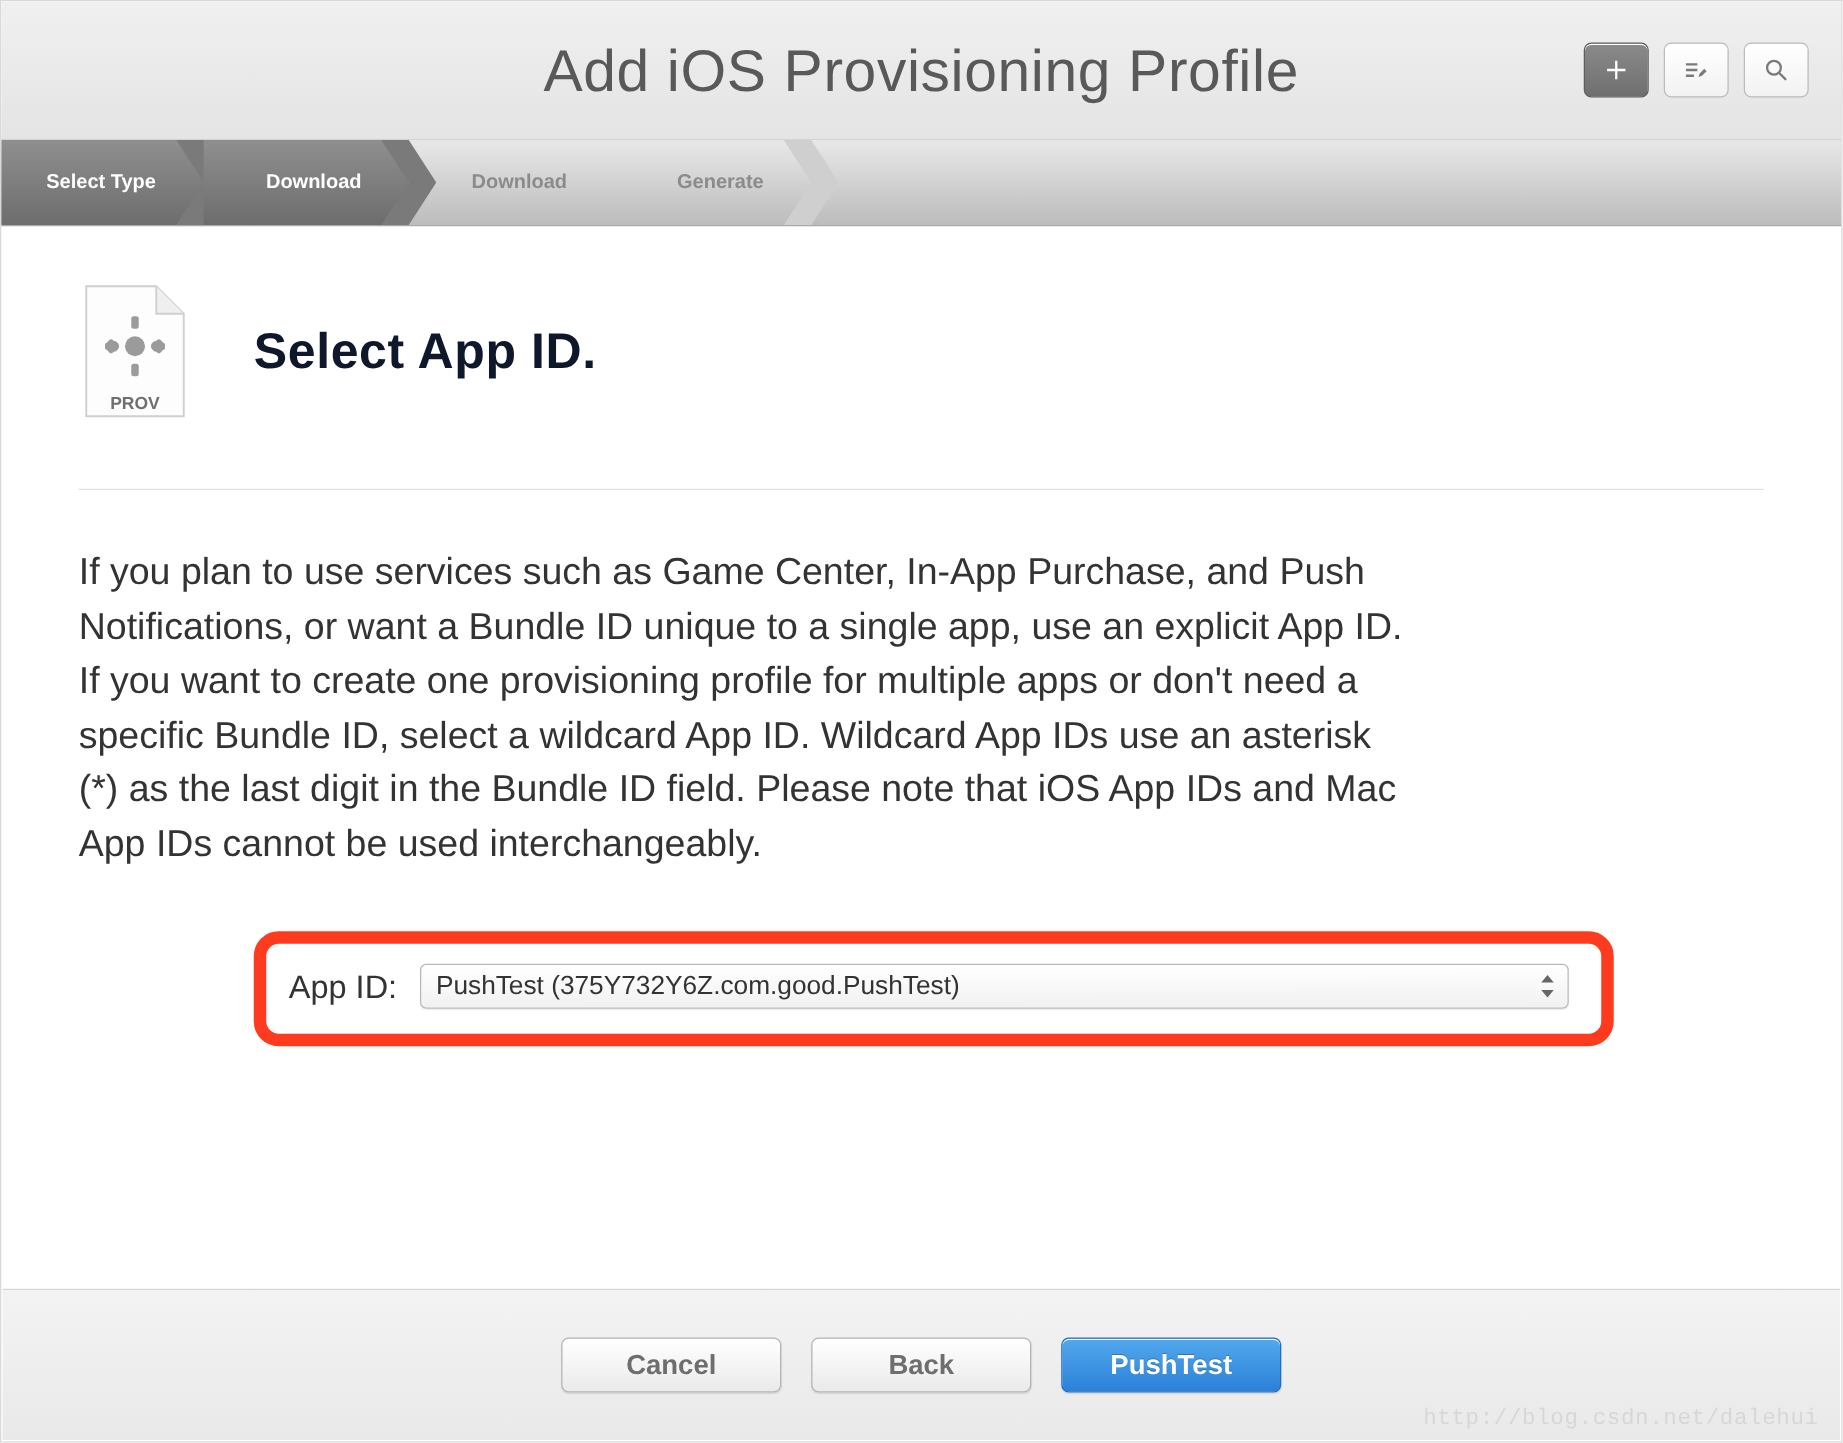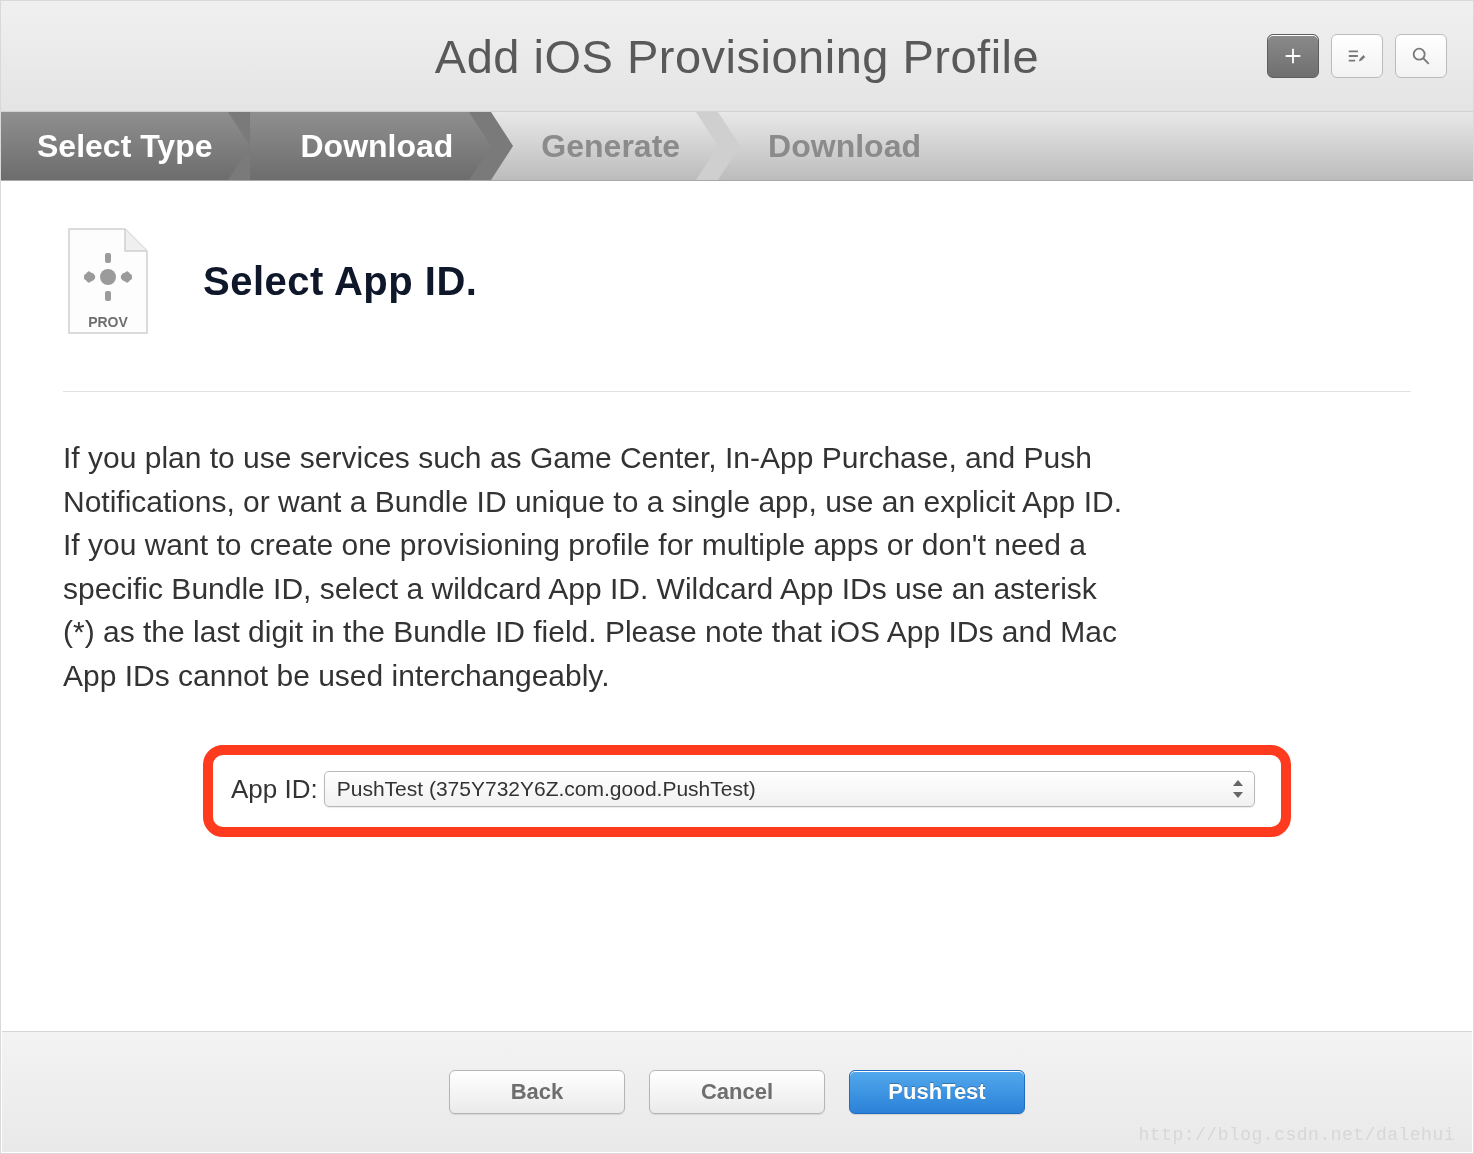--- a/index.html
+++ b/index.html
@@ -6,36 +6,36 @@
   body{width:1474px;height:1154px;box-sizing:border-box;border:1px solid #d9d9d9;position:relative;overflow:hidden;}
   
   .header{height:110px;background:linear-gradient(#f0f0f0,#e4e4e4);border-bottom:1px solid #d2d2d2;display:flex;align-items:center;justify-content:center;position:relative;}
   .header-title{font-size:47px;font-weight:400;color:#595959;letter-spacing:.5px;cursor:default;}
   .header-actions{position:absolute;right:26px;top:50%;transform:translateY(-50%);display:flex;gap:12px;}
   .hbtn{width:50px;height:42px;border-radius:6px;border:1px solid #bcbcbc;background:linear-gradient(#ffffff,#f2f2f2);display:flex;align-items:center;justify-content:center;cursor:pointer;box-shadow:inset 0 1px 0 #fff;}
   .hbtn.dark{background:linear-gradient(#8a8a8a,#6f6f6f);border-color:#5e5e5e;}
   .hbtn svg{width:22px;height:22px;}
   
   .stepbar{height:68px;background:linear-gradient(#e8e8e8,#bcbcbc);border-bottom:1px solid #a9a9a9;display:flex;align-items:stretch;position:relative;}
-  .step{position:relative;display:flex;align-items:center;padding:0 38px 0 50px;font-size:32px;font-weight:700;color:#8b8b8b;cursor:default;}
+  .step{position:relative;display:flex;align-items:center;padding:0 38px 0 50px;font-size:16px;font-weight:700;color:#8b8b8b;cursor:default;}
   .step.done{background:linear-gradient(#8f8f8f,#6d6d6d);color:#fff;}
   .step.active{background:linear-gradient(#8f8f8f,#6d6d6d);color:#fff;}
   .step:first-child{padding-left:36px;}
   .step .chev{position:absolute;right:-22px;top:0;bottom:0;width:44px;pointer-events:none;}
   .step .chev svg{height:100%;width:100%;display:block;}
   
   .content{padding:46px 62px 40px 62px;}
   .title-row{display:flex;align-items:center;gap:50px;}
   .prov-file{width:90px;height:108px;position:relative;flex:0 0 auto;}
   .prov-file svg{width:100%;height:100%;display:block;}
   .main-heading{font-size:40px;font-weight:700;color:#0f172a;letter-spacing:.5px;}
   .divider{border:none;border-top:1px solid #e1e1e1;margin:56px 0 44px 0;}
   .body-text{font-size:30px;line-height:1.45;color:#333;max-width:1060px;}
   .appid-block{margin-top:48px;}
-  .appid-highlight{border:10px solid #ff3b1f;border-radius:20px;padding:16px 26px 20px 18px;display:flex;align-items:center;gap:6px;margin-left:140px;margin-right:120px;}
+  .appid-highlight{border:10px solid #ff3b1f;border-radius:20px;padding:16px 26px 20px 18px;display:flex;align-items:center;gap:18px;margin-left:140px;margin-right:120px;}
   .appid-label{font-size:26px;color:#333;white-space:nowrap;}
   .dropdown{flex:1;position:relative;height:34px;border:1px solid #b8b8b8;border-radius:5px;background:linear-gradient(#ffffff,#f1f1f1);box-shadow:inset 0 1px 0 #fff,0 1px 1px rgba(0,0,0,.08);cursor:pointer;}
   .dropdown-text{position:absolute;left:12px;top:50%;transform:translateY(-50%);font-size:21px;color:#333;}
   .dropdown-arrows{position:absolute;right:10px;top:50%;transform:translateY(-50%);width:12px;height:18px;}
   .dropdown-arrows svg{display:block;}
   
   .footer{position:absolute;left:1px;right:1px;bottom:1px;height:120px;background:linear-gradient(#f3f3f3,#e9e9e9);border-top:1px solid #d7d7d7;display:flex;align-items:center;justify-content:center;gap:24px;}
   .btn{min-width:176px;height:44px;border-radius:6px;border:1px solid #b5b5b5;background:linear-gradient(#ffffff,#eaeaea);font-size:22px;font-weight:700;color:#6e6e6e;cursor:pointer;box-shadow:inset 0 1px 0 #fff,0 1px 1px rgba(0,0,0,.1);}
   .btn.primary{background:linear-gradient(#52a9ec,#2b81d7);border-color:#1f6cc0;color:#fff;text-shadow:0 -1px 0 rgba(0,0,0,.25);}
   .watermark{position:absolute;right:18px;bottom:8px;font-size:18px;color:#d7d7d7;letter-spacing:.5px;font-family:"Courier New",monospace;}
@@ -77,29 +77,29 @@
   </div>
   <div class="step active">
     <span>Download</span>
     <span class="chev">
       <svg viewBox="0 0 44 68" preserveAspectRatio="none">
           <polygon points="0,0 22,0 44,34 22,68 0,68 22,34" fill="#7a7a7a"></polygon>
         </svg>
     </span>
   </div>
   <div class="step">
+    <span>Download</span>
+  </div>
+  <div class="step">
     <span>Generate</span>
     <span class="chev">
       <svg viewBox="0 0 44 68" preserveAspectRatio="none">
           <polygon points="0,0 22,0 44,34 22,68 0,68 22,34" fill="#cfcfcf"></polygon>
         </svg>
     </span>
-  </div>
-  <div class="step">
-    <span>Download</span>
   </div>
 </div>
 
 <div class="content">
   <div class="title-row">
     <div class="prov-file">
       <svg viewBox="0 0 90 108">
         <path d="M6 2h56l22 22v82H6z" fill="#fdfdfd" stroke="#cfcfcf" stroke-width="1.5"></path>
         <path d="M62 2v22h22" fill="#efefef" stroke="#cfcfcf" stroke-width="1.5"></path>
         <g transform="translate(45 50)">
@@ -136,18 +136,18 @@
               <polygon points="6,0 11,6 1,6" fill="#666"></polygon>
               <polygon points="6,18 11,12 1,12" fill="#666"></polygon>
             </svg>
         </span>
       </div>
     </div>
   </div>
 </div>
 
 <div class="footer">
+  <button class="btn">Cancel</button>
   <button class="btn">Back</button>
-  <button class="btn">Cancel</button>
   <button class="btn primary">PushTest</button>
 </div>
 
 <div class="watermark">http://blog.csdn.net/dalehui</div>
 
 </body></html>

